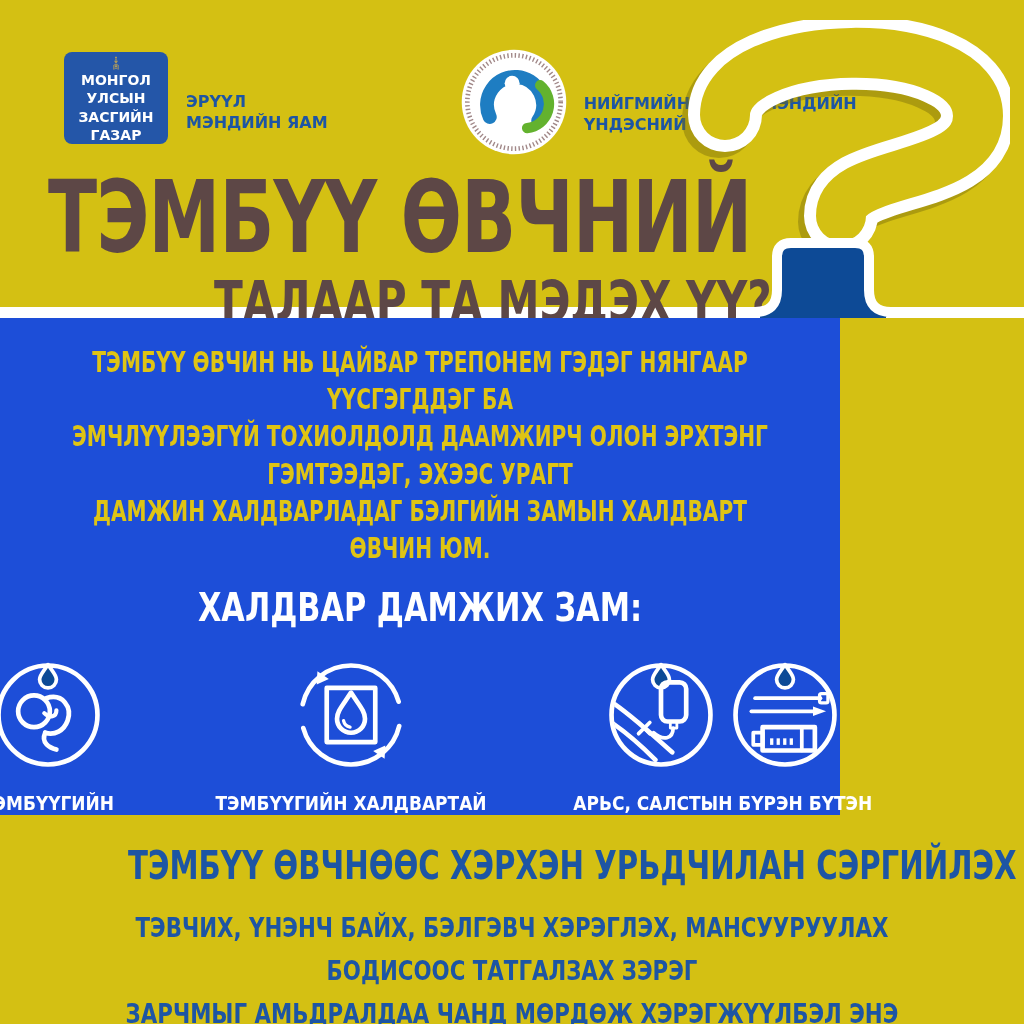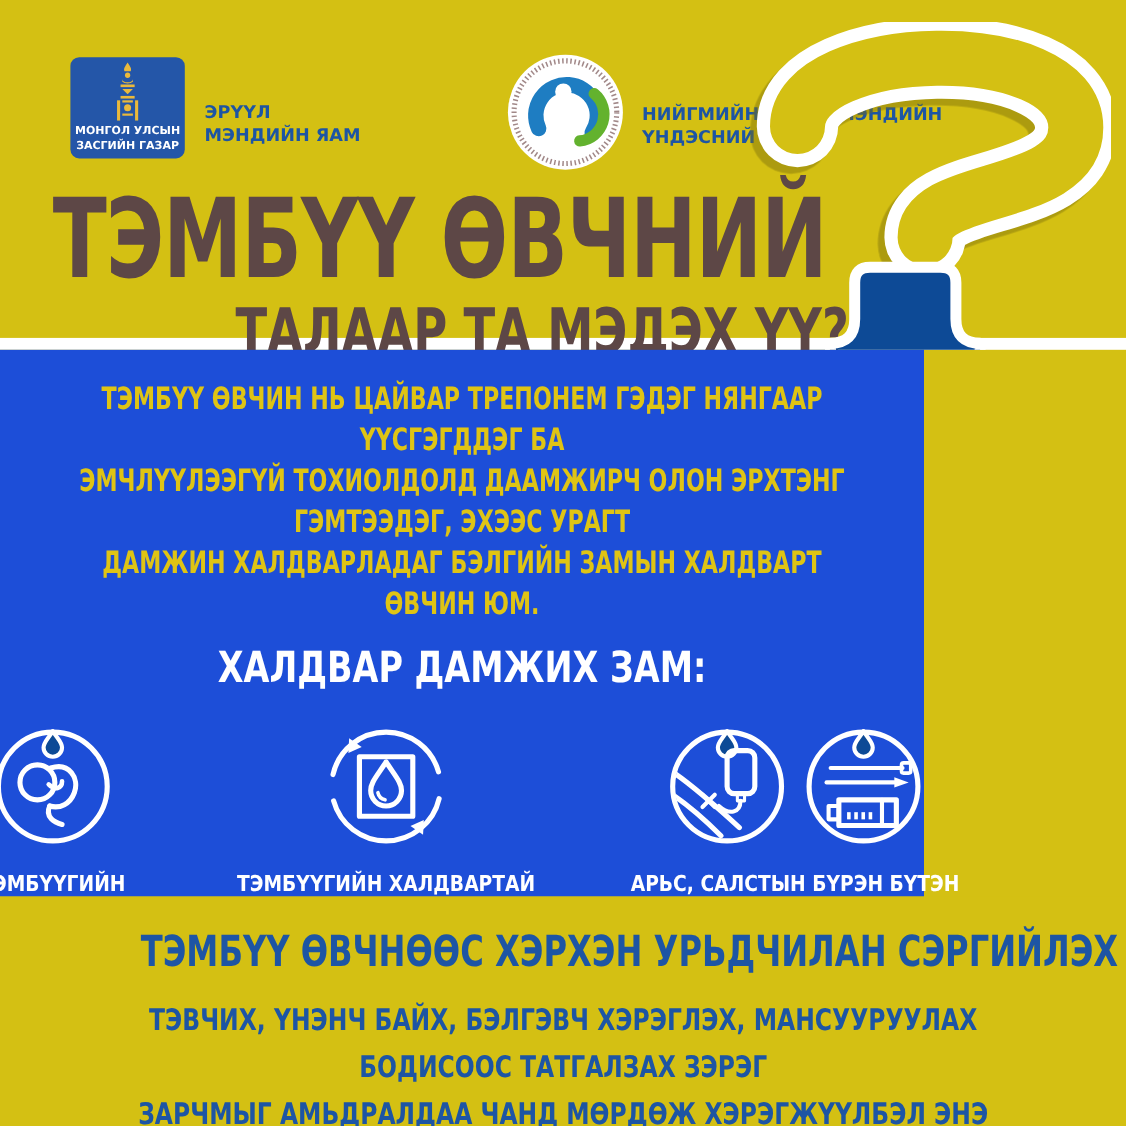--- a/index.html
+++ b/index.html
@@ -10,21 +10,21 @@
   }
   
   .header{position:relative;width:1024px;height:307px;background:#d4c013;}
   .logos-row{display:flex;align-items:flex-start;padding:52px 0 0 64px;}
   .gov-logo{
     width:104px;height:92px;background:#2456a8;border-radius:8px;
     display:flex;flex-direction:column;align-items:center;justify-content:flex-start;
     padding-top:4px;box-sizing:border-box;flex:none;
   }
   .gov-logo-caption{
-    color:#fff;font-size:10px;font-weight:bold;text-align:center;
+    color:#fff;font-size:14px;font-weight:bold;text-align:center;
     white-space:pre-line;line-height:1.3;margin-top:1px;
   }
   .ministry-label{
     color:#1d55a4;font-size:16px;font-weight:bold;line-height:1.3;
     white-space:pre-line;margin:40px 14px 0 18px;flex:none;
   }
   .nphc-logo{width:112px;height:112px;margin:-6px 0 0 116px;flex:none;}
   .nphc-label{
     color:#1d55a4;font-size:16px;font-weight:bold;line-height:1.3;
     white-space:pre-line;margin:42px 0 0 14px;flex:none;

